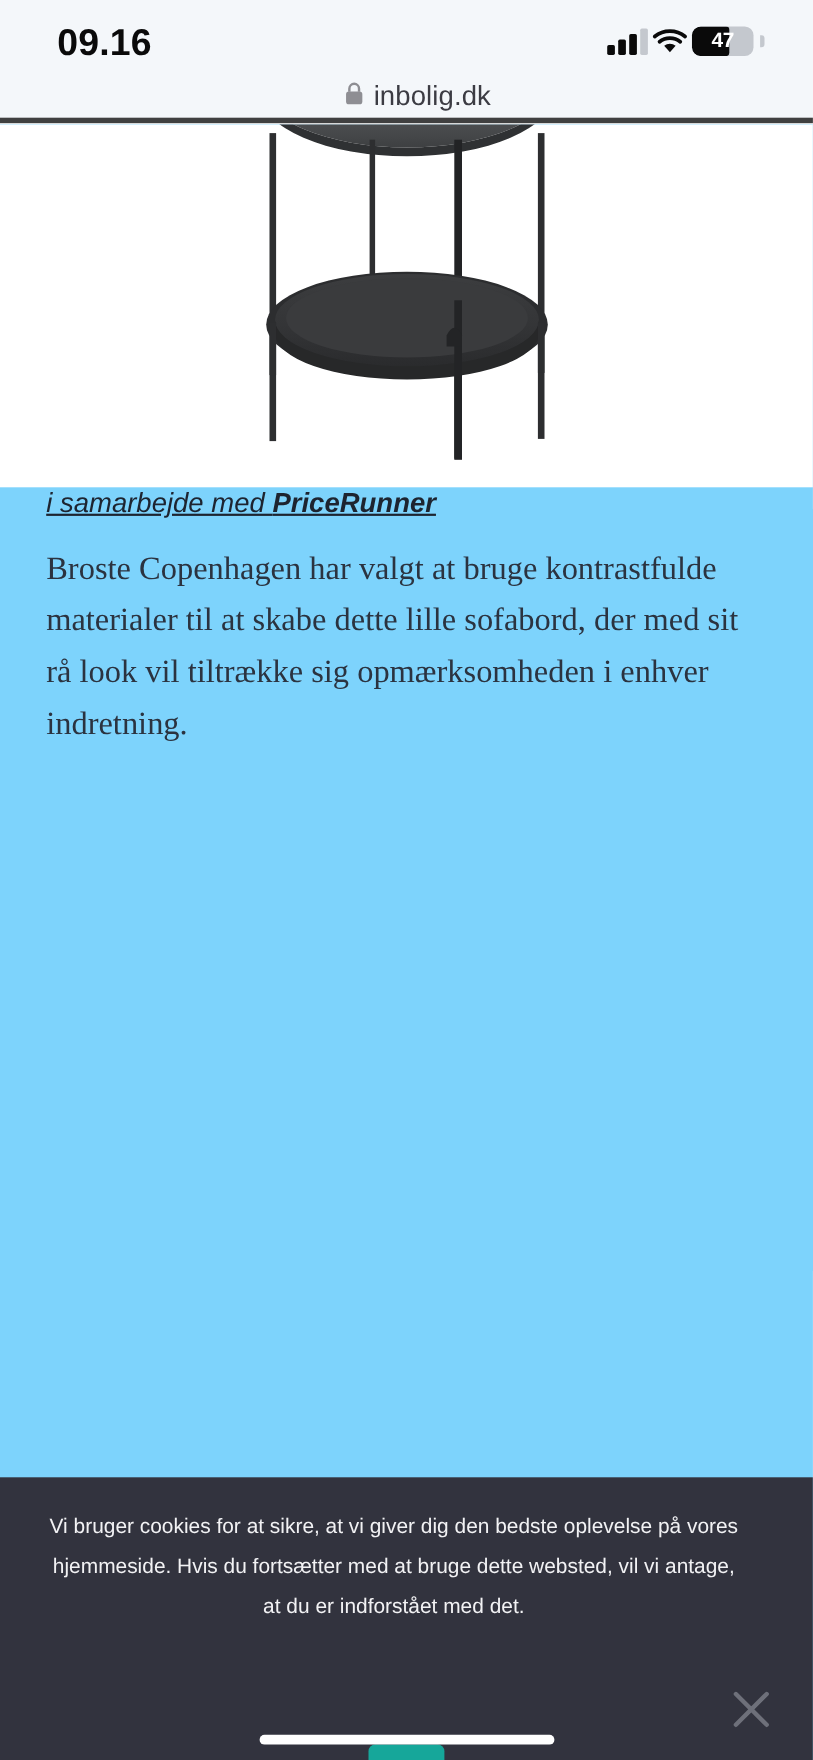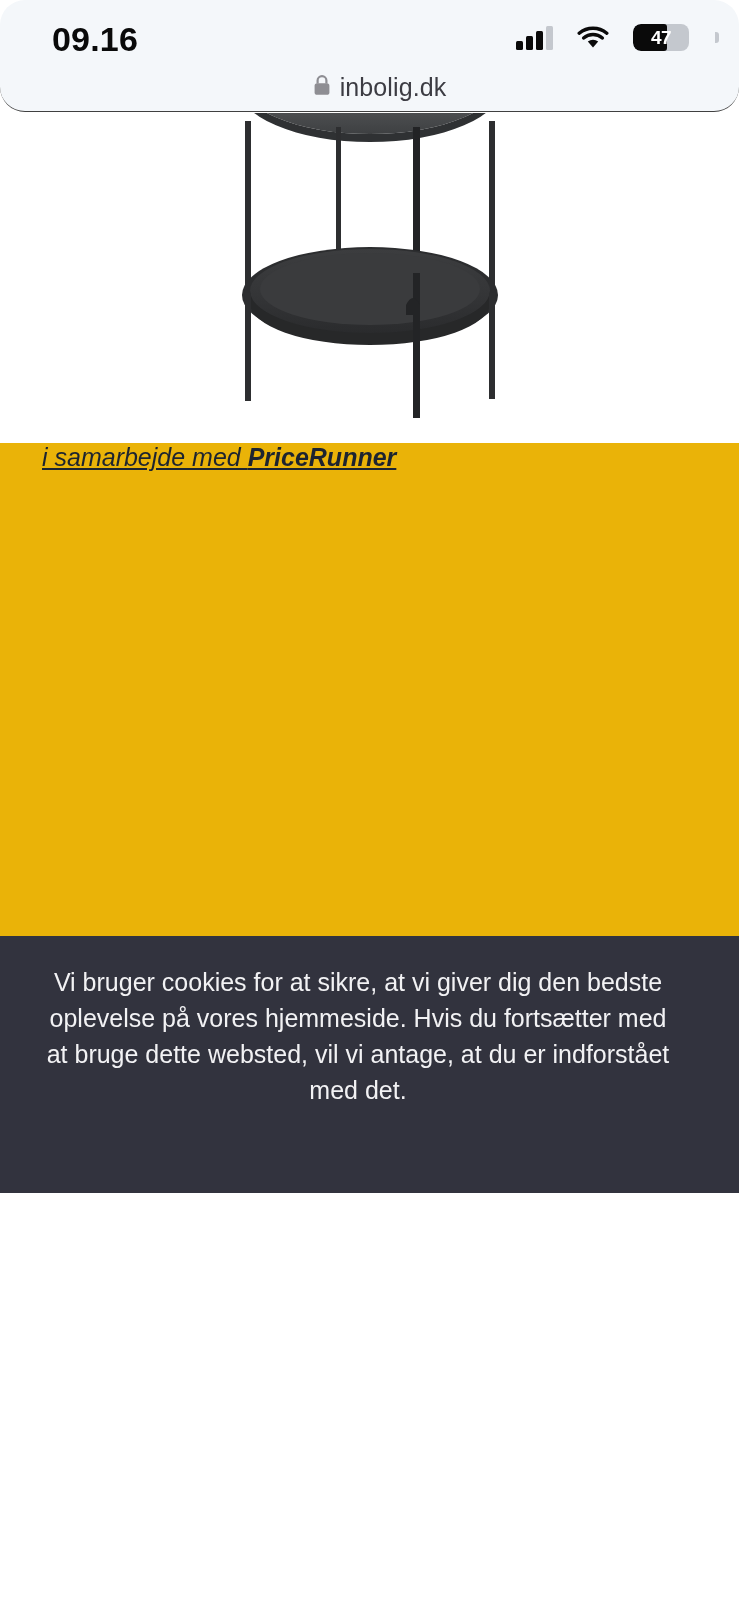--- a/index.html
+++ b/index.html
@@ -8,34 +8,33 @@
     background:#ffffff;
     font-family:"Liberation Sans", sans-serif;
     overflow:hidden;
   }
   #phone { position:relative; width:739px; height:1600px; background:#ffffff; }
 
   
   .chrome {
     position:absolute; left:0; top:0; width:739px; height:112px;
     background:#F4F7FA;
-    border-bottom:1px solid #404040;
-    border-radius:25px;
+    border-bottom:5px solid #404040;
   }
   .statusbar {
     position:absolute; left:0; top:0; width:739px; height:62px;
   }
   .status-time {
     position:absolute; left:52px; top:20px;
     font-size:34px; font-weight:bold; color:#0A0A0A;
     letter-spacing:0.2px;
   }
   .status-right {
-    position:absolute; right:20px; top:24px;
-    display:flex; align-items:center; gap:24px;
+    position:absolute; right:44px; top:24px;
+    display:flex; align-items:center; gap:4px;
   }
   
   .cellular { display:flex; align-items:flex-end; gap:3px; height:24px; }
   .cellular i { display:block; width:7px; background:#0A0A0A; border-radius:1.5px; }
   .cellular i:nth-child(1){ height:9px; }
   .cellular i:nth-child(2){ height:14px; }
   .cellular i:nth-child(3){ height:19px; }
   .cellular i:nth-child(4){ height:24px; background:#C4C8CE; }
   
   .wifi { width:32px; height:24px; position:relative; }
@@ -61,22 +60,22 @@
 
   .urlbar {
     position:absolute; left:10px; top:62px; width:739px; height:50px;
     display:flex; align-items:center; justify-content:center; gap:9px;
   }
   .lock-icon { display:block; }
   .url-text { font-size:25px; color:#3C3C43; letter-spacing:0.1px; }
 
   
   .page {
-    position:absolute; left:0; top:113px; width:739px; height:1080px;
-    background:#eab308; overflow:hidden;
+    position:absolute; left:0; top:113px; width:739px; height:1487px;
+    background:#7dd3fc; overflow:hidden;
   }
 
   
   .product-image {
     position:absolute; left:0; top:0; width:739px; height:330px;
     background:#ffffff;
   }
 
   .article {
     position:absolute; left:0; top:330px; width:739px;
@@ -101,21 +100,21 @@
 
   
   .cookie-banner {
     position:absolute; left:0; bottom:0; width:739px; height:257px;
     background:#32333E; z-index:20;
   }
   .cookie-text {
     position:absolute; left:38px; top:28px; width:640px;
     text-align:center;
     font-family:"Liberation Sans", sans-serif;
-    font-size:25px; line-height:36px;
+    font-size:19px; line-height:36px;
     color:#F2F2F4;
   }
   .cookie-ok {
     position:absolute; left:335px; top:1473px;
     width:69px; height:50px;
     background:#16A79A; border:none; border-radius:6px;
     color:#FFFFFF; font-family:"Liberation Sans", sans-serif;
     font-size:25px; cursor:pointer;
     display:flex; align-items:center; justify-content:center;
   }
@@ -216,20 +215,21 @@
         <rect x="489" y="180" width="6" height="46" fill="#2d2e30"></rect>
       </svg>
     </div>
 
     <div class="article">
       <div class="partner">
         <span>i samarbejde med </span><b>PriceRunner</b>
       </div>
 
       <div class="body-text">
+        <p>Broste Copenhagen har valgt at bruge kontrastfulde materialer til at skabe dette lille sofabord, der med sit rå look vil tiltrække sig opmærksomheden i enhver indretning.</p>
       </div>
     </div>
 
     <div class="cookie-banner">
       <div class="cookie-text">Vi bruger cookies for at sikre, at vi giver dig den bedste oplevelse på vores hjemmeside. Hvis du fortsætter med at bruge dette websted, vil vi antage, at du er indforstået med det.</div>
     </div>
 
     <div class="cookie-close" style="z-index:25;">
       <svg width="42" height="42" viewBox="0 0 42 42">
         <path d="M7 7 L35 35 M35 7 L7 35" stroke="#6E707A" stroke-width="4" stroke-linecap="round"></path>

